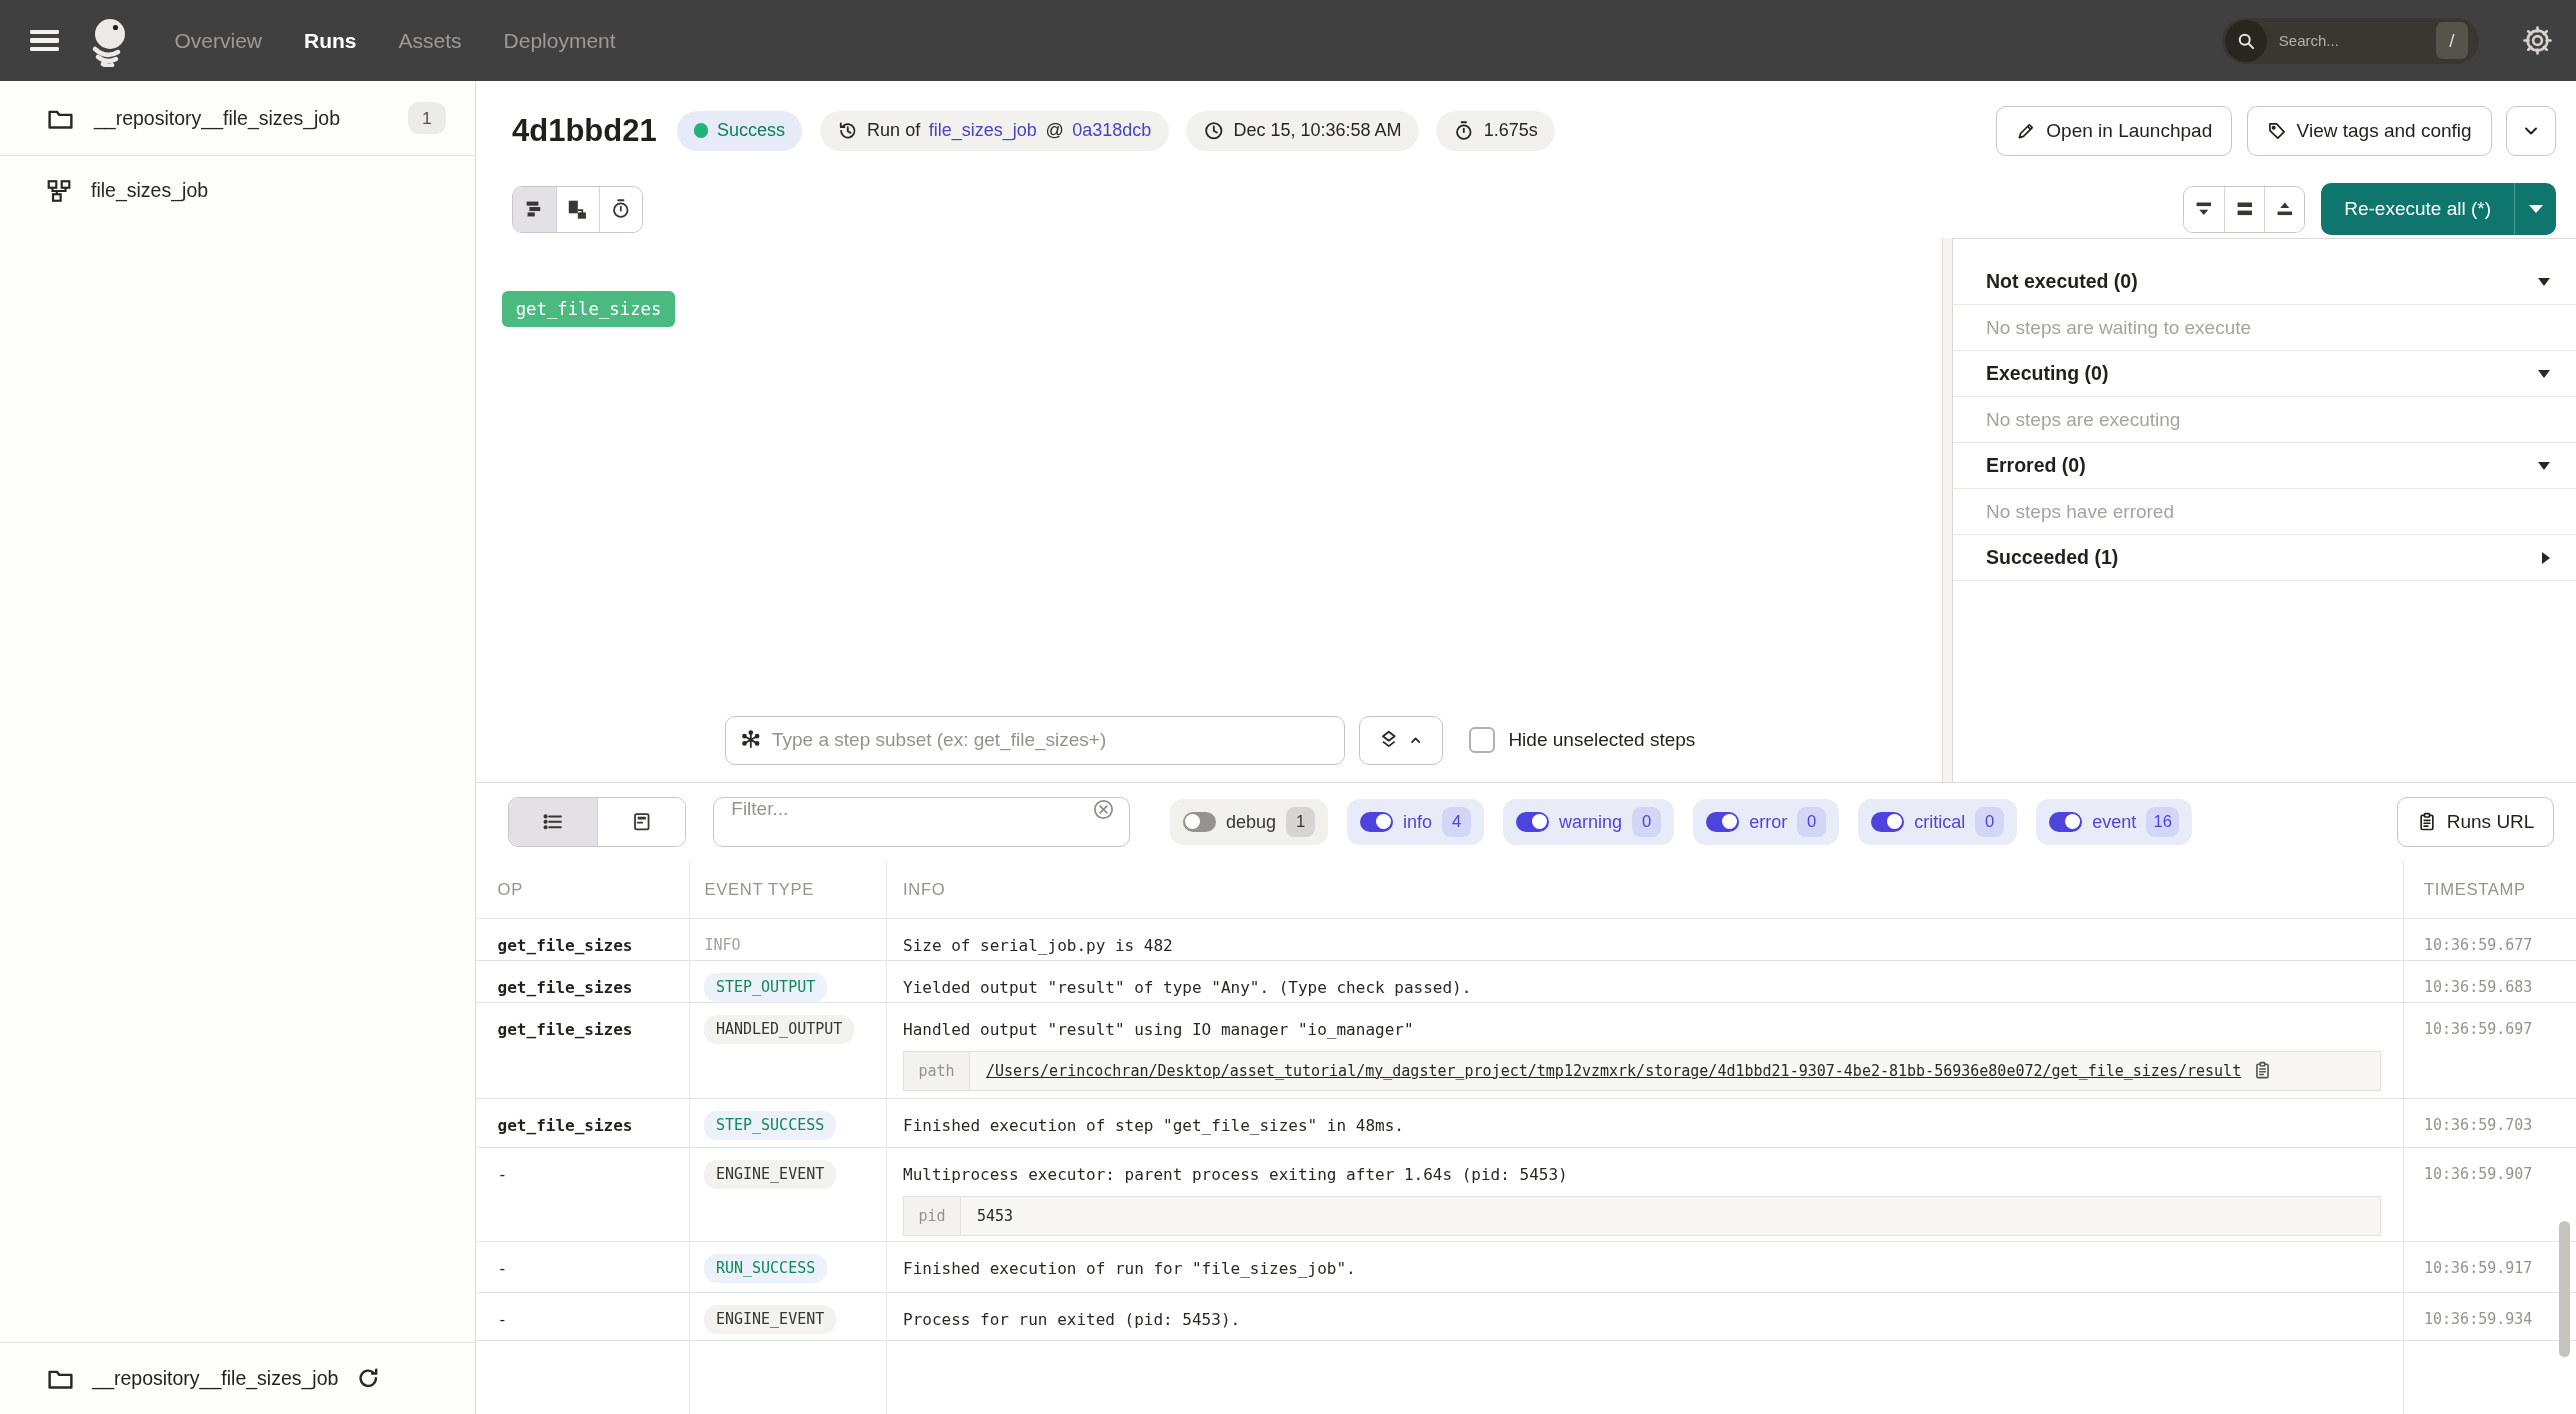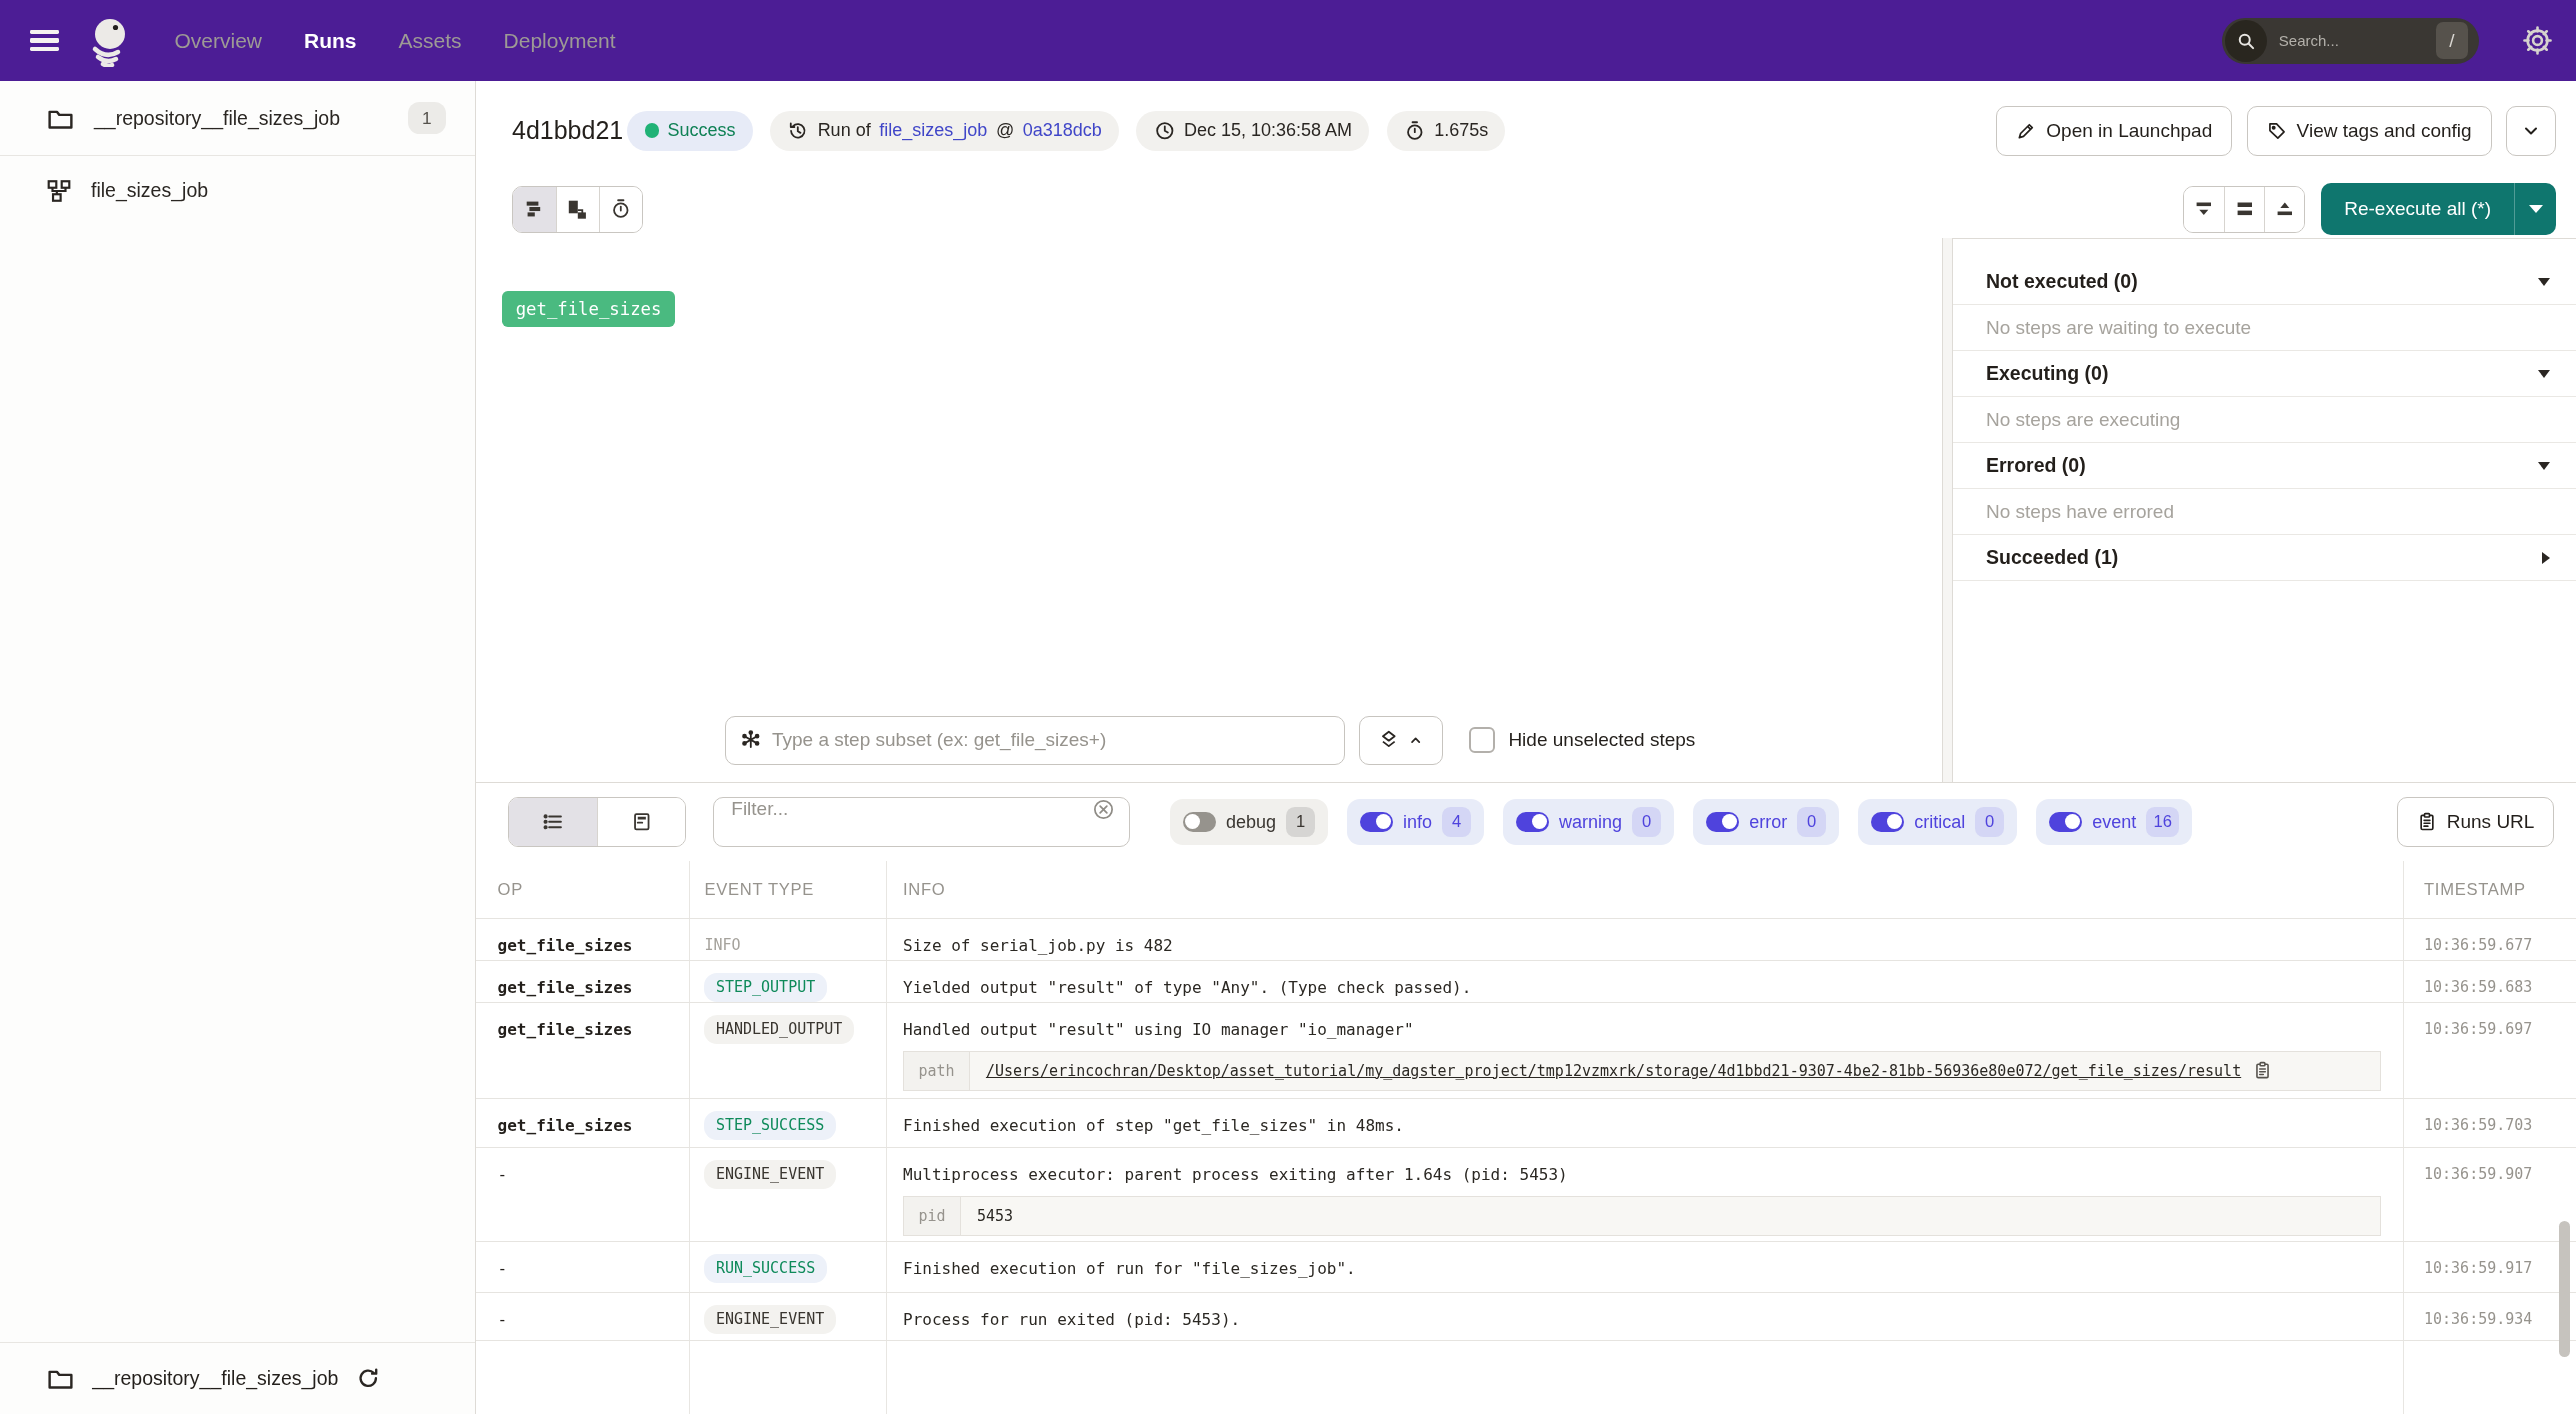--- a/index.html
+++ b/index.html
@@ -1,21 +1,21 @@
 <!DOCTYPE html>
 <html style="font-size:11.5px"><head>
 <meta charset="utf-8">
 <style>
   * { margin:0; padding:0; box-sizing:border-box; }
   html,body { width:2576px; height:1414px; }
   body { font-family:"Liberation Sans", sans-serif; background:#fff; color:#231f1b; overflow:hidden; }
   .app { width:2576px; height:1414px; display:flex; flex-direction:column; }
 
   
-  .topnav { height:81px; background:#4c1d95; display:flex; align-items:center; flex:none; padding:0 21.6px 0 30px; }
+  .topnav { height:81px; background:#404040; display:flex; align-items:center; flex:none; padding:0 21.6px 0 30px; }
   .hamburger { width:29px; height:21.6px; display:flex; flex-direction:column; justify-content:space-between; cursor:pointer; margin-right:24.5px; }
   .hamburger span { display:block; height:4.3px; background:#f5f3f0; border-radius:1.4px; }
   .logo { width:48px; height:52px; margin-right:43px; }
   .nav-links { display:flex; align-items:center; gap:42px; }
   .nav-link { font-size:21px; color:#9d9a95; font-weight:500; cursor:pointer; }
   .nav-link.active { color:#ffffff; font-weight:700; }
   .topnav .spacer { flex:1; }
   .search-pill { width:257px; height:46px; background:#3a3733; border-radius:23px; display:flex; align-items:center; margin-right:42px; cursor:text; }
   .search-circle { width:42px; height:42px; margin-left:2.9px; border-radius:50%; background:#29261f; display:flex; align-items:center; justify-content:center; color:#e8e6e2; flex:none; }
   .search-pill input { background:transparent; border:none; outline:none; color:#d7d4cf; font-size:15px; font-family:"Liberation Sans",sans-serif; margin-left:11.5px; width:115px; }
@@ -32,21 +32,21 @@
   .side-label { font-size:19.5px; font-weight:500; }
   .count-badge { margin-left:auto; background:#ecebe8; border-radius:11.5px; padding:5.8px 14.4px; font-size:17.3px; color:#55524c; }
   .side-spacer { flex:1; }
   .side-footer { height:72px; border-top:1.4px solid #e8e6e2; display:flex; align-items:center; gap:17.3px; padding:0 29px 0 46px; }
   .reload-icon { color:#2a2622; cursor:pointer; display:flex; }
 
   .main { flex:1; display:flex; flex-direction:column; min-width:0; }
 
   
   .run-header { height:99px; flex:none; display:flex; align-items:center; padding:0 20px 0 36px; }
-  .run-id { font-size:25px; font-weight:400; margin-right:4px; }
+  .run-id { font-size:31px; font-weight:700; margin-right:20px; }
   .status-badge { height:40px; background:#e7ebf7; border-radius:20px; display:flex; align-items:center; gap:8.6px; padding:0 17.3px; margin-right:17.3px; }
   .status-dot { width:14.4px; height:14.4px; border-radius:50%; background:#20b276; }
   .status-text { font-size:18px; color:#0f8155; font-weight:500; }
   .hpill { height:40px; background:#f2f1ee; border-radius:20px; display:flex; align-items:center; gap:8.6px; padding:0 17.3px; margin-right:17.3px; font-size:18px; color:#2a2622; }
   .hpill .picon { display:flex; color:#2a2622; }
   .hpill a { color:#4046c8; text-decoration:none; cursor:pointer; }
   .run-header .spacer { flex:1; }
   .btn { height:50px; background:#fff; border:1.4px solid #c9c6c1; border-radius:10px; display:flex; align-items:center; gap:10px; padding:0 19px; font-size:19px; font-weight:500; color:#231f1b; cursor:pointer; }
   .btn + .btn { margin-left:14.4px; }
   .btn.icon-only { width:50px; padding:0; justify-content:center; }

